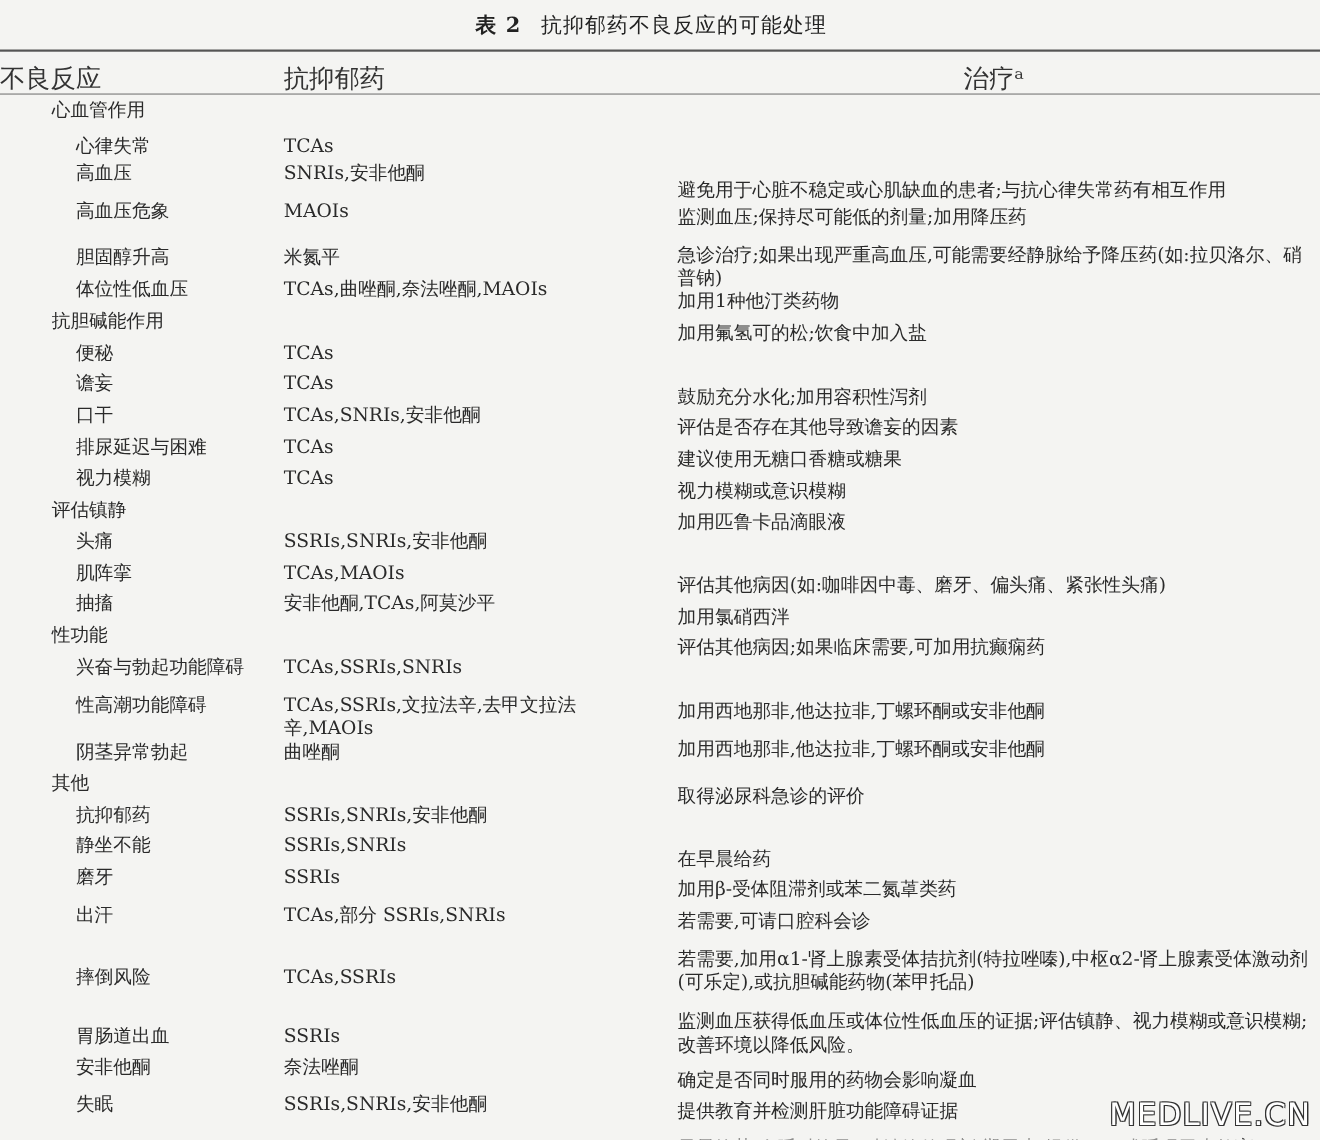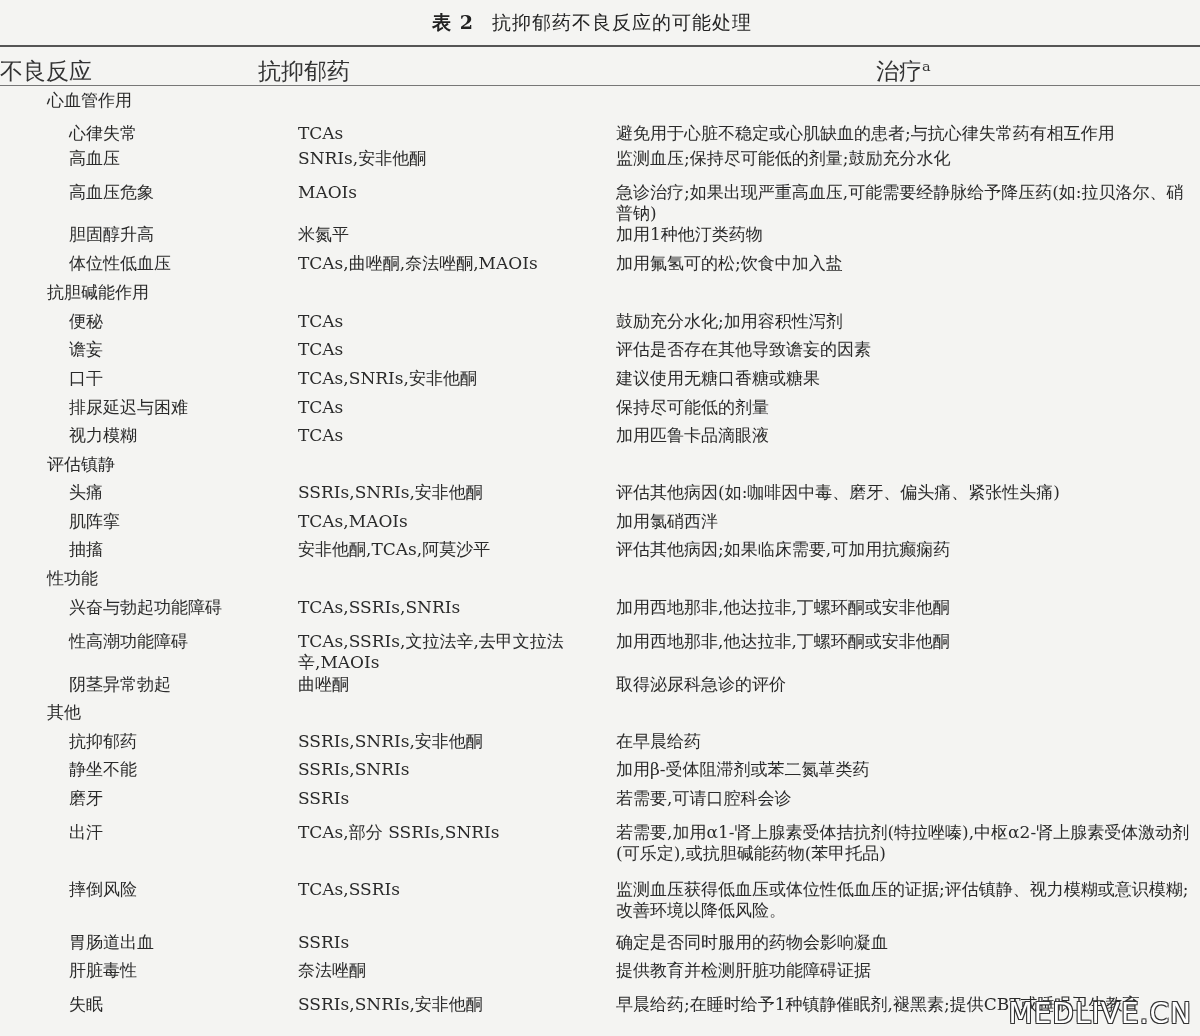--- a/index.html
+++ b/index.html
@@ -15,22 +15,22 @@
       text-align: center; font-size: 19px; color: #222;
       letter-spacing: 1px;
     }
     .title .num { font-weight: bold; margin-right: 18px; }
     .rule-top { position: absolute; left: 0; top: 45px; width: 1200px; height: 2px; background: #555; }
     .rule-mid { position: absolute; left: 0; top: 85px; width: 1200px; height: 1px; background: #777; }
     .hdr { position: absolute; top: 56px; font-size: 23px; color: #333; }
     .row { position: absolute; left: 0; width: 1200px; font-size: 17px; line-height: 21px; }
     .c1 { position: absolute; left: 0; white-space: nowrap; padding-left: 47px; }
     .c1.sub { left: 22px; }
-    .c2 { position: absolute; left: 258px; width: 340px; font-family: "DejaVu Serif", serif; margin-left: 40px; }
-    .c3 { position: absolute; left: 616px; width: 580px; }
+    .c2 { position: absolute; left: 258px; width: 340px; font-family: "DejaVu Serif", serif; }
+    .c3 { position: absolute; left: 616px; width: 580px; margin-top: 40px; }
     .watermark {
       position: absolute; right: 8px; bottom: 6px;
       font-family: "DejaVu Sans", sans-serif; font-size: 28px;
       color: #fff; letter-spacing: 1px;
       text-shadow: 1px 1px 0 #333, -1px -1px 0 #333, 1px -1px 0 #333, -1px 1px 0 #333;
     }
   </style>
 </head>
 <body>
 
@@ -48,21 +48,21 @@
       <div class="c1">心血管作用</div>
     </div>
     <div class="row" style="top: 123px;">
       <div class="c1 sub">心律失常</div>
       <div class="c2">TCAs</div>
       <div class="c3">避免用于心脏不稳定或心肌缺血的患者;与抗心律失常药有相互作用</div>
     </div>
     <div class="row" style="top: 148px;">
       <div class="c1 sub">高血压</div>
       <div class="c2">SNRIs,安非他酮</div>
-      <div class="c3">监测血压;保持尽可能低的剂量;鼓励充分水化</div>
+      <div class="c3">监测血压;保持尽可能低的剂量;加用降压药</div>
     </div>
     <div class="row" style="top: 182px;">
       <div class="c1 sub">高血压危象</div>
       <div class="c2">MAOIs</div>
       <div class="c3">急诊治疗;如果出现严重高血压,可能需要经静脉给予降压药(如:拉贝洛尔、硝普钠)</div>
     </div>
     <div class="row" style="top: 224px;">
       <div class="c1 sub">胆固醇升高</div>
       <div class="c2">米氮平</div>
       <div class="c3">加用1种他汀类药物</div>
@@ -86,21 +86,21 @@
       <div class="c3">评估是否存在其他导致谵妄的因素</div>
     </div>
     <div class="row" style="top: 368px;">
       <div class="c1 sub">口干</div>
       <div class="c2">TCAs,SNRIs,安非他酮</div>
       <div class="c3">建议使用无糖口香糖或糖果</div>
     </div>
     <div class="row" style="top: 397px;">
       <div class="c1 sub">排尿延迟与困难</div>
       <div class="c2">TCAs</div>
-      <div class="c3">保持尽可能低的剂量</div>
+      <div class="c3">视力模糊或意识模糊</div>
     </div>
     <div class="row" style="top: 425px;">
       <div class="c1 sub">视力模糊</div>
       <div class="c2">TCAs</div>
       <div class="c3">加用匹鲁卡品滴眼液</div>
     </div>
     <div class="row" style="top: 454px;">
       <div class="c1">评估镇静</div>
     </div>
     <div class="row" style="top: 482px;">
@@ -163,21 +163,21 @@
       <div class="c1 sub">摔倒风险</div>
       <div class="c2">TCAs,SSRIs</div>
       <div class="c3">监测血压获得低血压或体位性低血压的证据;评估镇静、视力模糊或意识模糊;改善环境以降低风险。</div>
     </div>
     <div class="row" style="top: 932px;">
       <div class="c1 sub">胃肠道出血</div>
       <div class="c2">SSRIs</div>
       <div class="c3">确定是否同时服用的药物会影响凝血</div>
     </div>
     <div class="row" style="top: 960px;">
-      <div class="c1 sub">肝脏毒性</div>
+      <div class="c1 sub">安非他酮</div>
       <div class="c2">奈法唑酮</div>
       <div class="c3">提供教育并检测肝脏功能障碍证据</div>
     </div>
     <div class="row" style="top: 994px;">
       <div class="c1 sub">失眠</div>
       <div class="c2">SSRIs,SNRIs,安非他酮</div>
       <div class="c3">早晨给药;在睡时给予1种镇静催眠剂,褪黑素;提供CBT或睡眠卫生教育</div>
     </div>
   </div>
 

